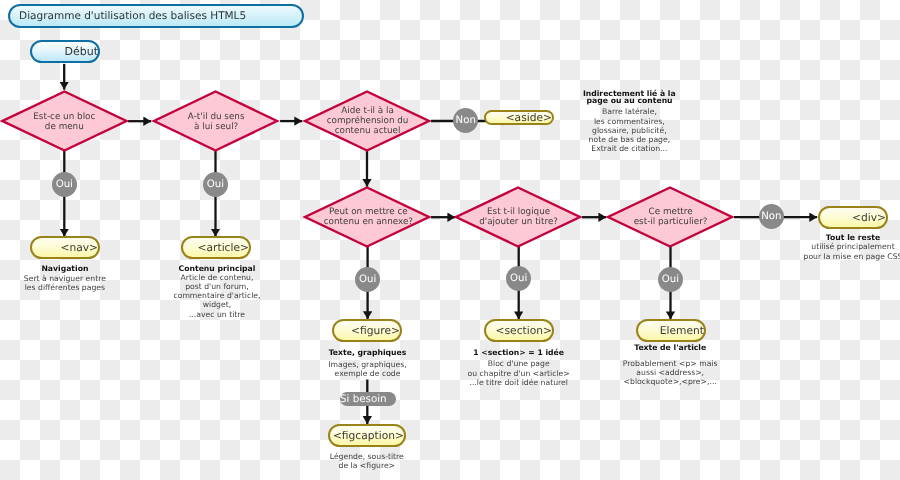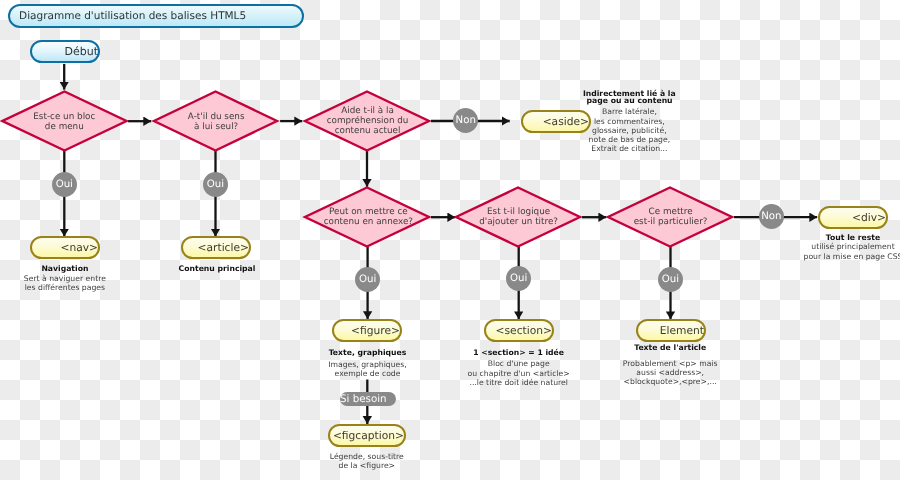--- a/index.html
+++ b/index.html
@@ -138,21 +138,21 @@
   <div class="pill" style="left:340px;top:392px;width:56px;height:14px">
     <span>Si besoin</span>
   </div>
 
   <div class="node tag-box" style="left:30px;top:236px;width:70px;height:23px">
     <span>&lt;nav&gt;</span>
   </div>
   <div class="node tag-box" style="left:181px;top:236px;width:70px;height:23px">
     <span>&lt;article&gt;</span>
   </div>
-  <div class="node tag-box" style="left:521px;top:110px;width:70px;height:23px">
+  <div class="node tag-box" style="left:484px;top:110px;width:70px;height:15px">
     <span>&lt;aside&gt;</span>
   </div>
   <div class="node tag-box" style="left:332px;top:319px;width:70px;height:23px">
     <span>&lt;figure&gt;</span>
   </div>
   <div class="node tag-box" style="left:328px;top:424px;width:78px;height:23px">
     <span>&lt;figcaption&gt;</span>
   </div>
   <div class="node tag-box" style="left:484px;top:319px;width:70px;height:23px">
     <span>&lt;section&gt;</span>
@@ -167,20 +167,27 @@
   <div class="dcap" style="left:4.9px;top:263.5px;width:120px">
     <b>Navigation</b>
   </div>
   <div class="dcap" style="left:4.9px;top:273.7px;width:120px">
     <div>Sert à naviguer entre</div>
     <div>les différentes pages</div>
   </div>
 
   <div class="dcap" style="left:157px;top:263.7px;width:120px">
     <b>Contenu principal</b>
+  </div>
+  <div class="dcap" style="left:157px;top:272.8px;width:120px">
+    <div>Article de contenu,</div>
+    <div>post d'un forum,</div>
+    <div>commentaire d'article,</div>
+    <div>widget,</div>
+    <div>...avec un titre</div>
   </div>
 
   <div class="dcap" style="left:569.3px;top:89.2px;width:120px">
     <b>Indirectement lié à la</b>
   </div>
   <div class="dcap" style="left:569.6px;top:96.3px;width:120px">
     <b>page ou au contenu</b>
   </div>
   <div class="dcap" style="left:569.4px;top:107.4px;width:120px">
     <div>Barre latérale,</div>

